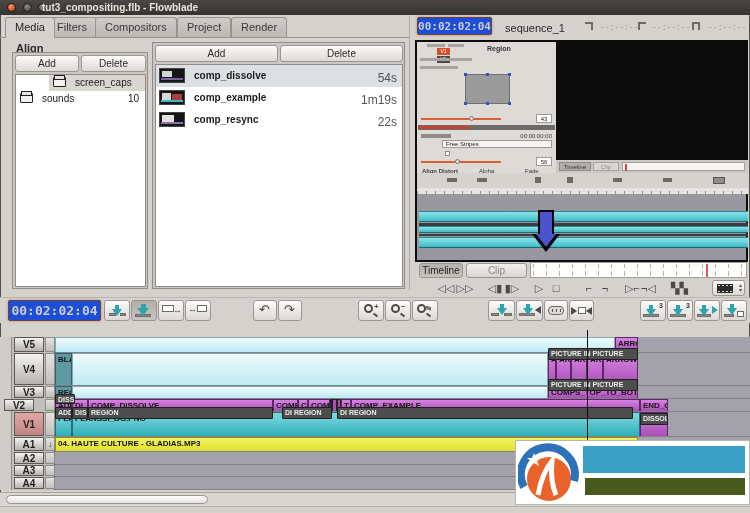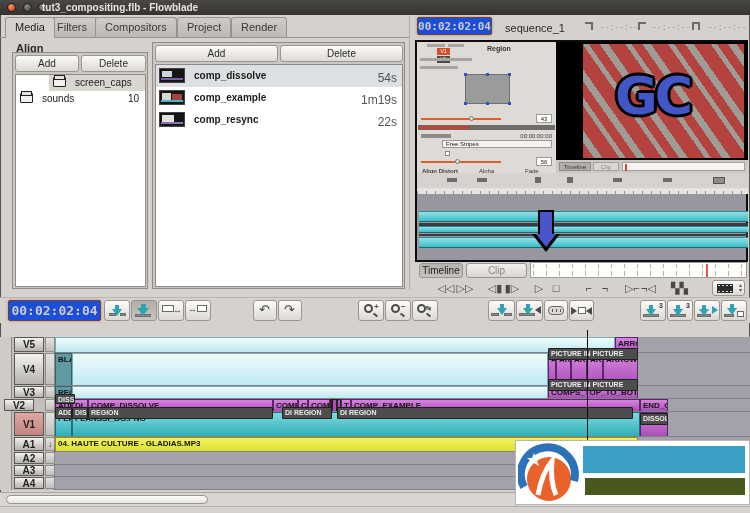--- a/index.html
+++ b/index.html
@@ -250,25 +250,20 @@
       <div class="pv-drop" style="left:25px;top:98px;width:110px;height:8px;">Free Stripes</div>
       <div class="abs" style="left:28px;top:109px;width:5px;height:5px;background:#fff;border:1px solid #888;"></div>
       <div class="pv-slider" style="left:4px;top:119px;width:80px;"></div>
       <div class="pv-knob" style="left:38px;top:117px;"></div>
       <div class="pv-val" style="left:119px;top:115px;">56</div>
       <div class="pv-txt" style="left:5px;top:126px;font-weight:bold;">Align Distort</div>
       <div class="pv-txt" style="left:62px;top:126px;">Alpha</div>
       <div class="pv-txt" style="left:108px;top:126px;">Fade</div>
     </div>
 
-    <div class="abs" style="left:141px;top:2px;width:192px;height:118px;background:#000;">
-      <div class="abs stripes" style="left:27px;top:2px;width:161px;height:114px;">
-        <div class="abs gc" style="left:32px;top:22px;">GC</div>
-      </div>
-    </div>
 
     <div class="abs" style="left:141px;top:120px;width:192px;height:13px;background:#ccc9c5;">
       <div class="abs" style="left:3px;top:2px;width:32px;height:9px;background:#b2afab;border:1px solid #8f8c87;font-size:6px;text-align:center;line-height:8px;color:#333;">Timeline</div>
       <div class="abs" style="left:37px;top:2px;width:26px;height:9px;background:#dad7d3;border:1px solid #a5a29e;font-size:6px;text-align:center;line-height:8px;color:#888;">Clip</div>
       <div class="abs" style="left:66px;top:2px;width:123px;height:9px;background:#f6f5f3;border:1px solid #a5a29e;">
           <i style="position:absolute;left:2px;top:1px;width:2px;height:7px;background:#d8423c;display:block;"></i>
         </div>
     </div>
 
     <div class="abs" style="left:2px;top:133px;width:331px;height:15px;background:#d6d3cf;">

